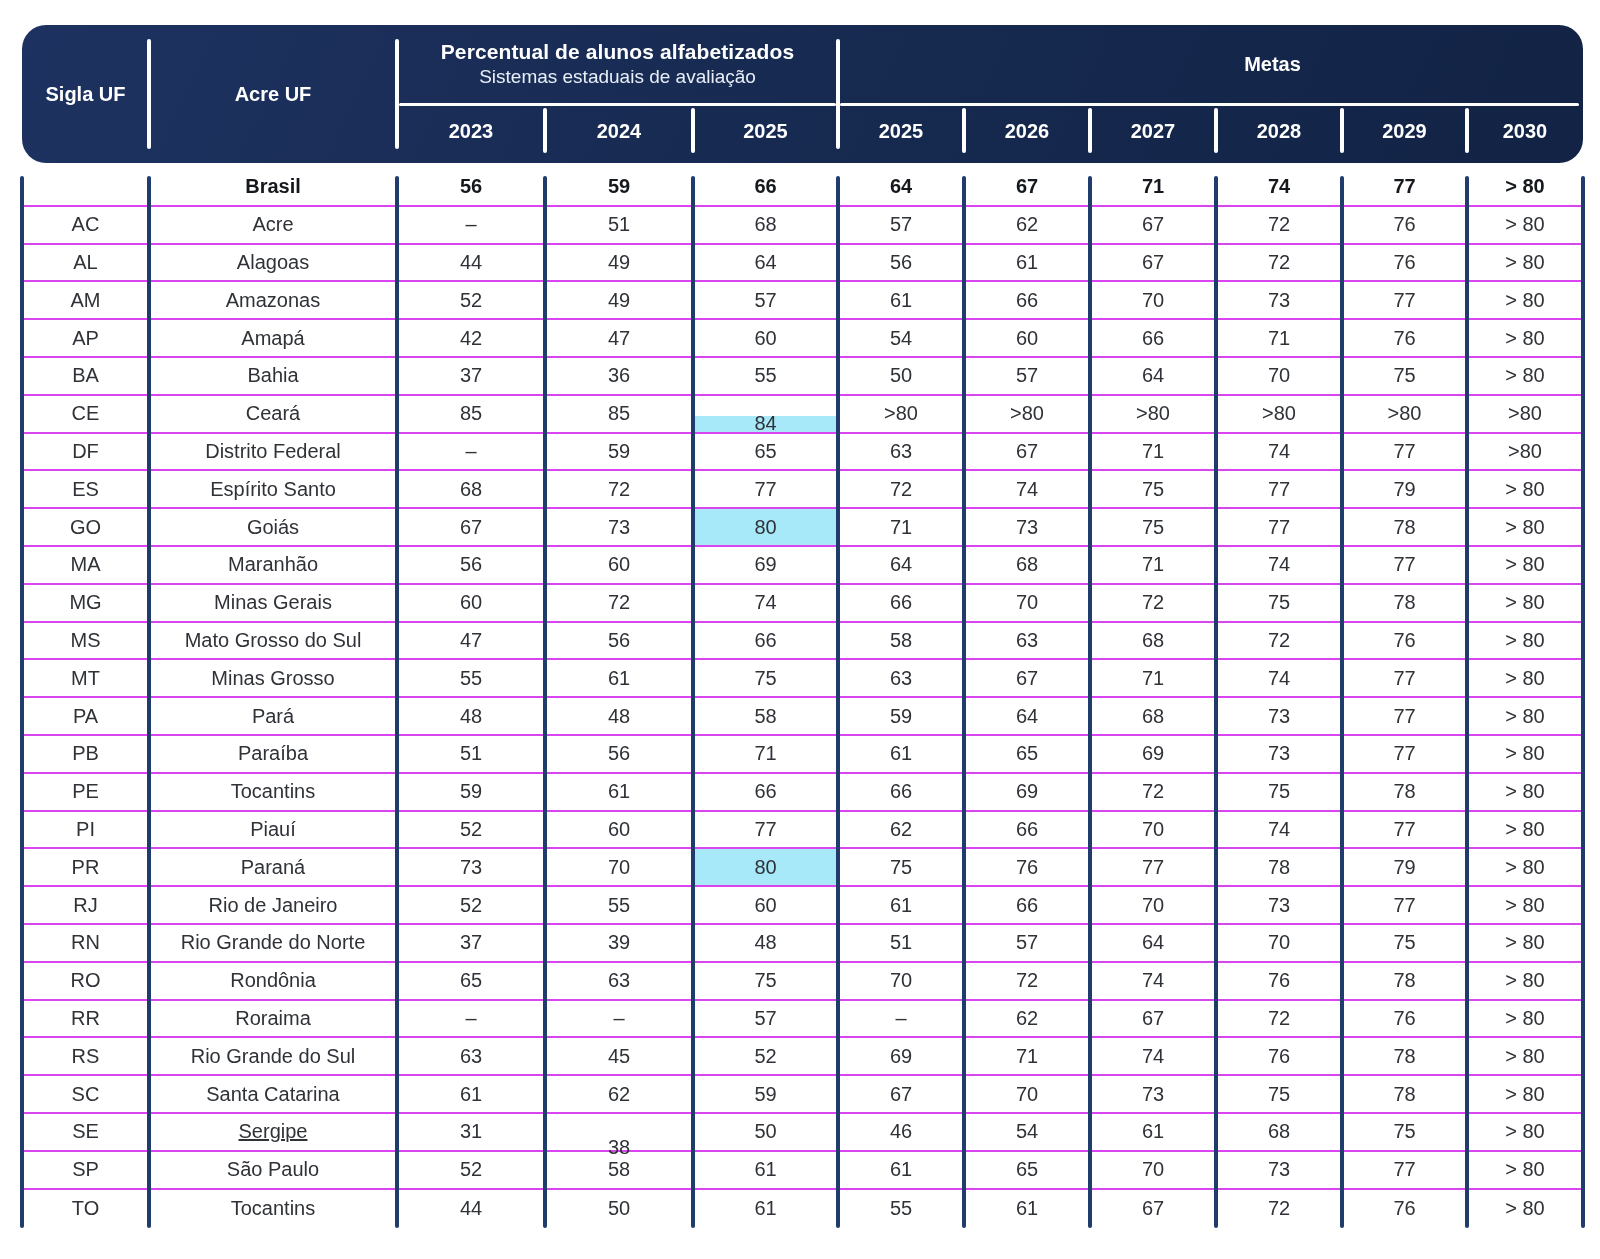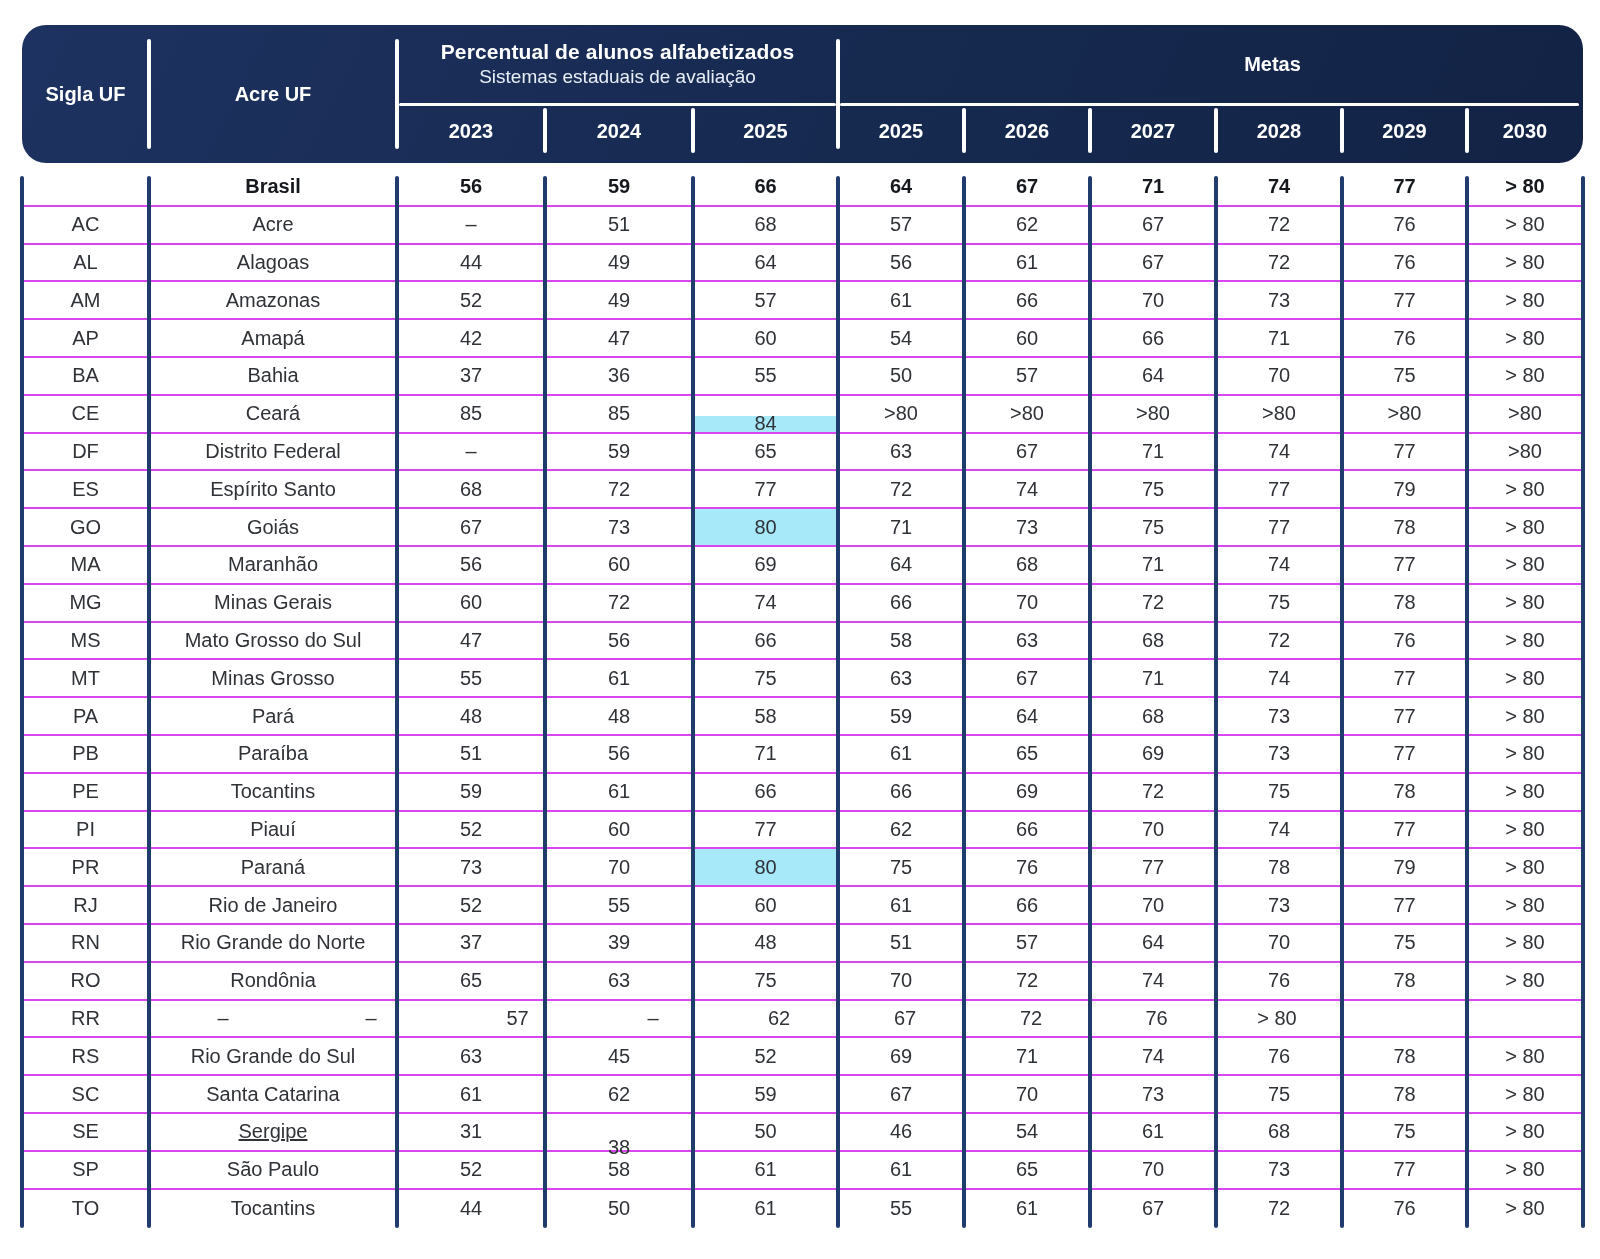--- a/index.html
+++ b/index.html
@@ -356,20 +356,21 @@
         <div class="tcell" style="width: 145px;">75</div>
         <div class="tcell" style="width: 126px;">70</div>
         <div class="tcell" style="width: 126px;">72</div>
         <div class="tcell" style="width: 126px;">74</div>
         <div class="tcell" style="width: 126px;">76</div>
         <div class="tcell" style="width: 125px;">78</div>
         <div class="tcell" style="width: 116px;">&gt; 80</div>
       </div>
       <div class="trow">
         <div class="tcell" style="width: 127px;">RR</div>
+        <div class="tcell" style="width: 248px;">Roraima</div>
         <div class="tcell" style="width: 148px;">–</div>
         <div class="tcell" style="width: 148px;">–</div>
         <div class="tcell" style="width: 145px;">57</div>
         <div class="tcell" style="width: 126px;">–</div>
         <div class="tcell" style="width: 126px;">62</div>
         <div class="tcell" style="width: 126px;">67</div>
         <div class="tcell" style="width: 126px;">72</div>
         <div class="tcell" style="width: 125px;">76</div>
         <div class="tcell" style="width: 116px;">&gt; 80</div>
       </div>

